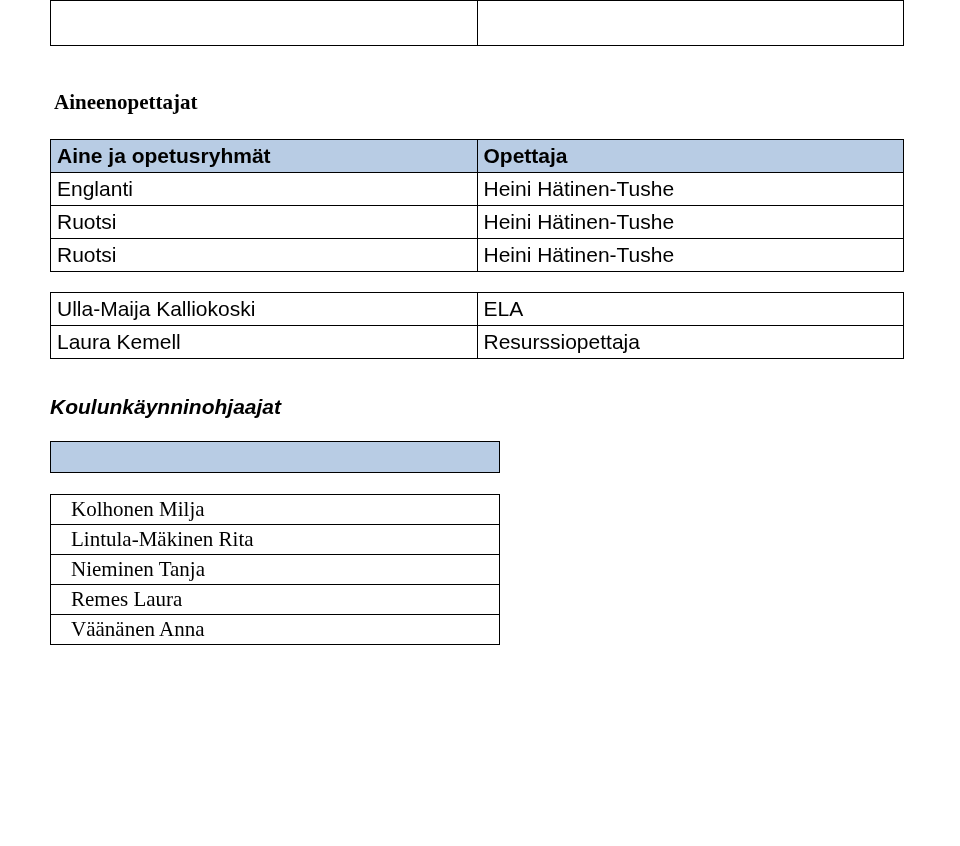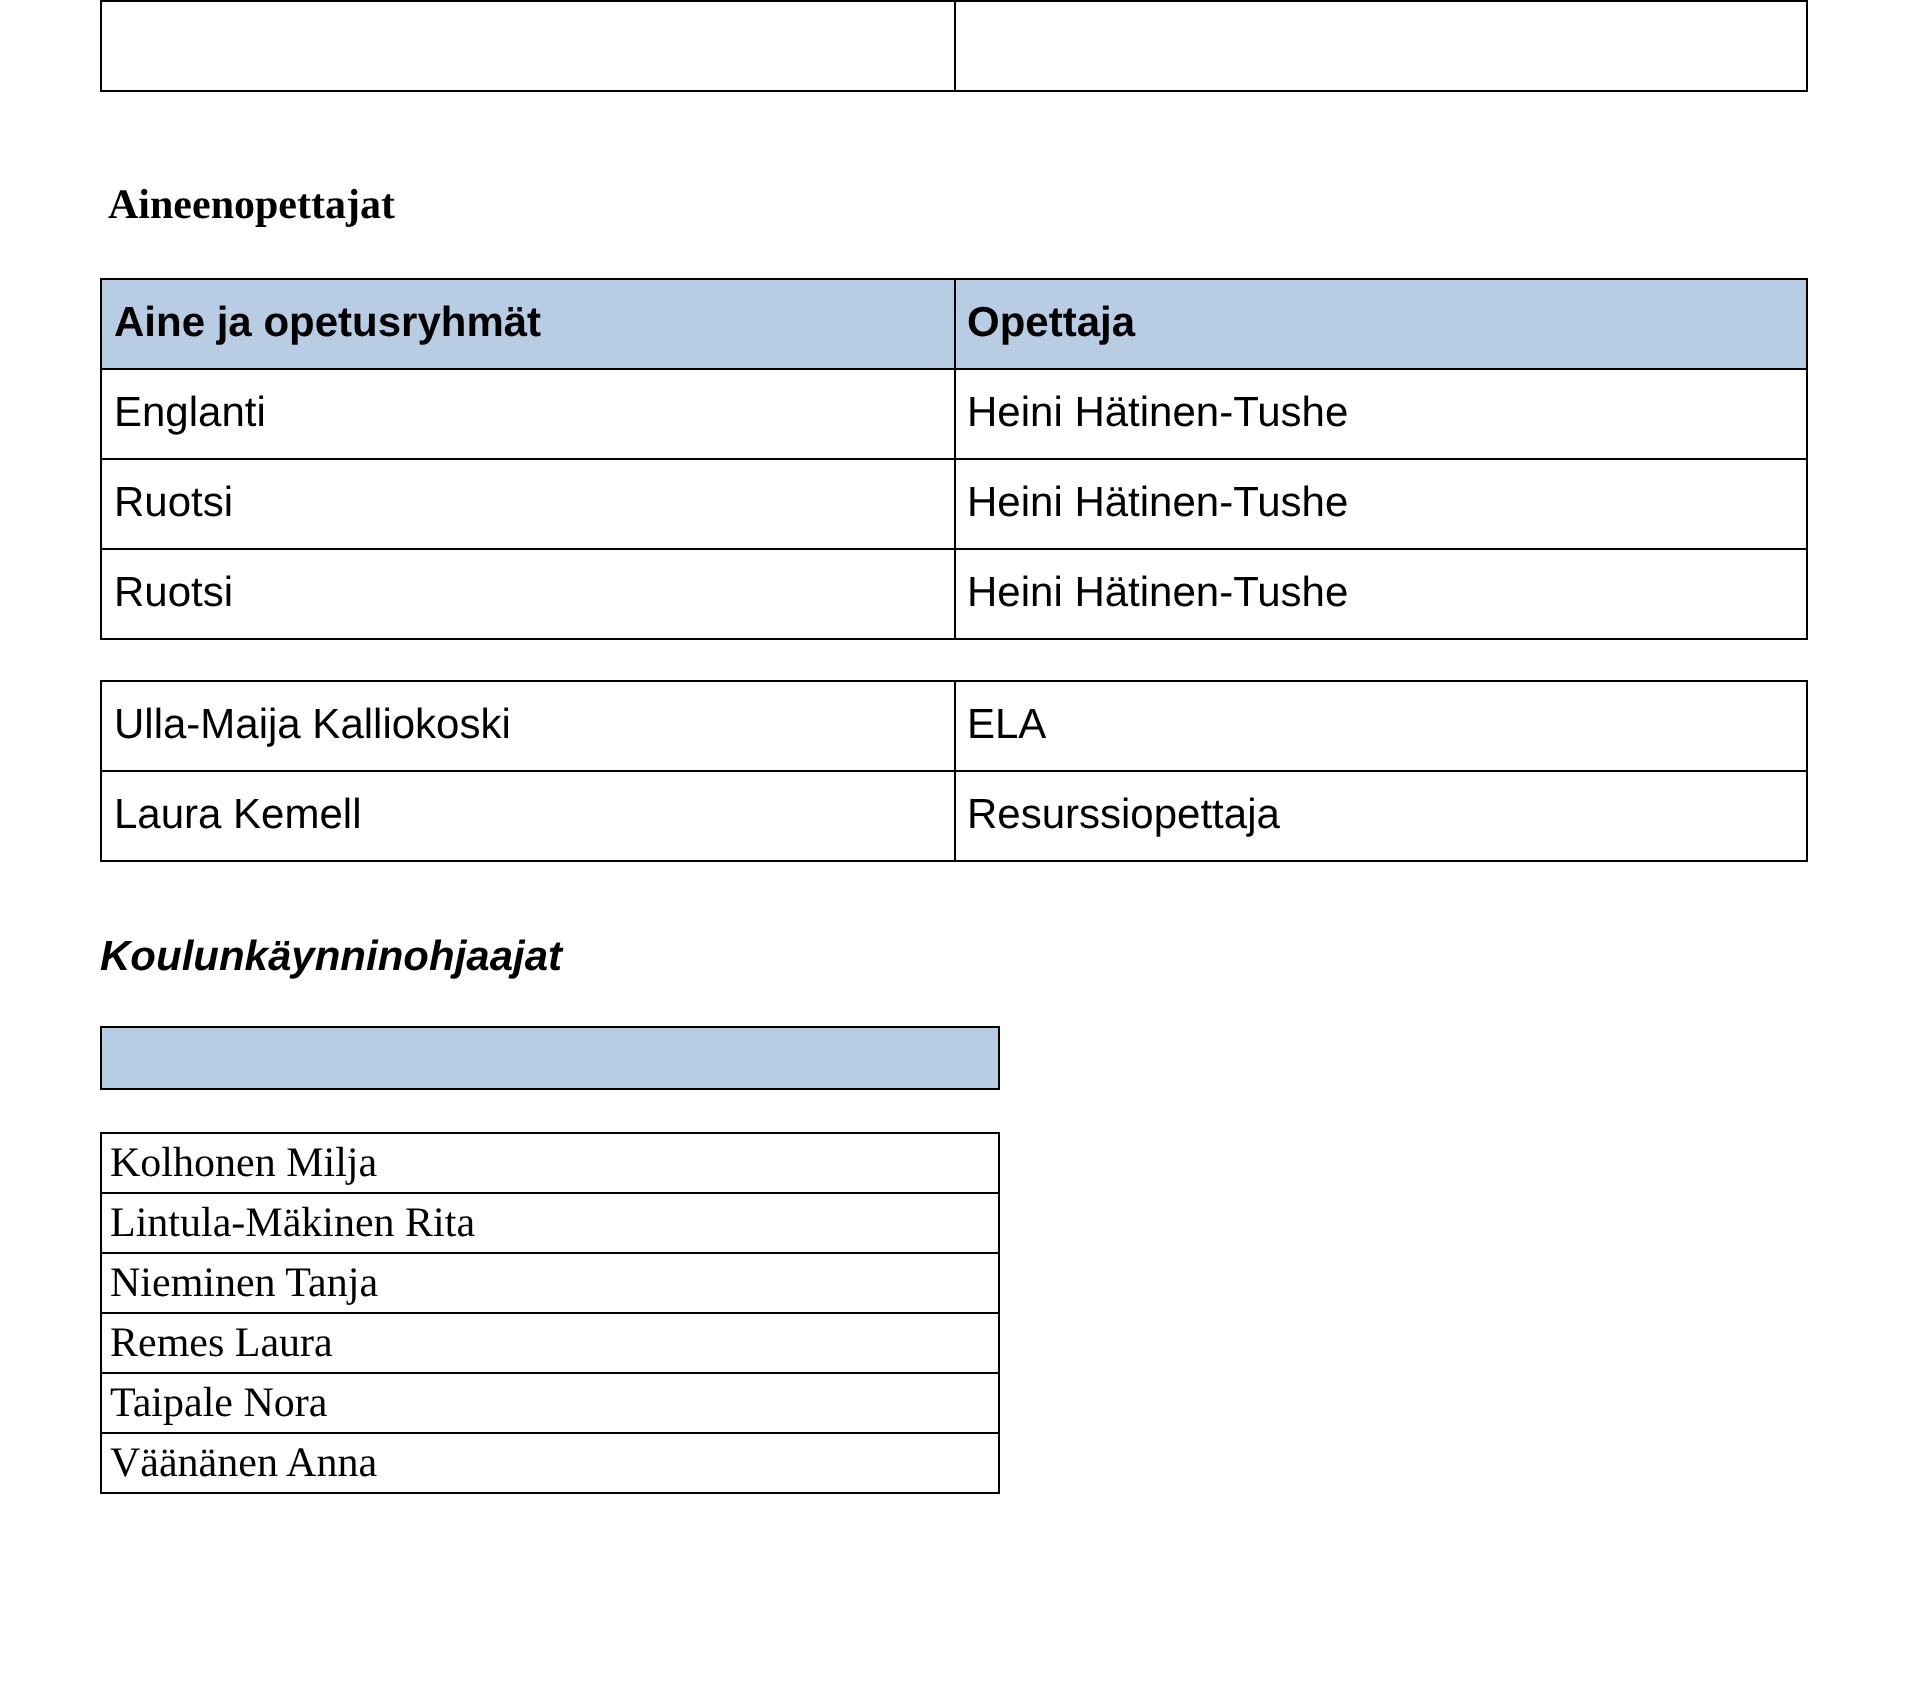--- a/index.html
+++ b/index.html
@@ -32,21 +32,21 @@
     font-family: Liberation Serif, serif;
   }
   .data-table {
     width: 100%;
     border-collapse: collapse;
     table-layout: fixed;
   }
   .data-table td {
     border: 1px solid #000;
     padding: 2px 6px;
-    height: 45px;
+    height: 33px;
     vertical-align: middle;
   }
   .header-cell {
     background: #b8cce4;
     font-weight: bold;
   }
   .gap {
     height: 20px;
   }
   .bold-heading {
@@ -54,21 +54,21 @@
     font-style: italic;
     margin: 36px 0 22px 0;
   }
   .narrow-table {
     width: 450px;
     border-collapse: collapse;
     table-layout: fixed;
   }
   .narrow-table td {
     border: 1px solid #000;
-    padding: 2px 4px;
+    padding: 2px 20px;
     height: 30px;
     vertical-align: middle;
   }
   .narrow-table .header-cell {
     height: 31px;
   }
   .ohjaajat-row {
     font-family: "Times New Roman", Times, serif;
     font-size: 21px;
   }
@@ -141,21 +141,18 @@
     <tr class="ohjaajat-row">
       <td>Lintula-Mäkinen Rita</td>
     </tr>
     <tr class="ohjaajat-row">
       <td>Nieminen Tanja</td>
     </tr>
     <tr class="ohjaajat-row">
       <td>Remes Laura</td>
     </tr>
     <tr class="ohjaajat-row">
-      <td>Taipale Nora</td>
-    </tr>
-    <tr class="ohjaajat-row">
       <td>Väänänen Anna</td>
     </tr>
   </tbody>
     </table>
 
 </div>
 
 </body></html>

